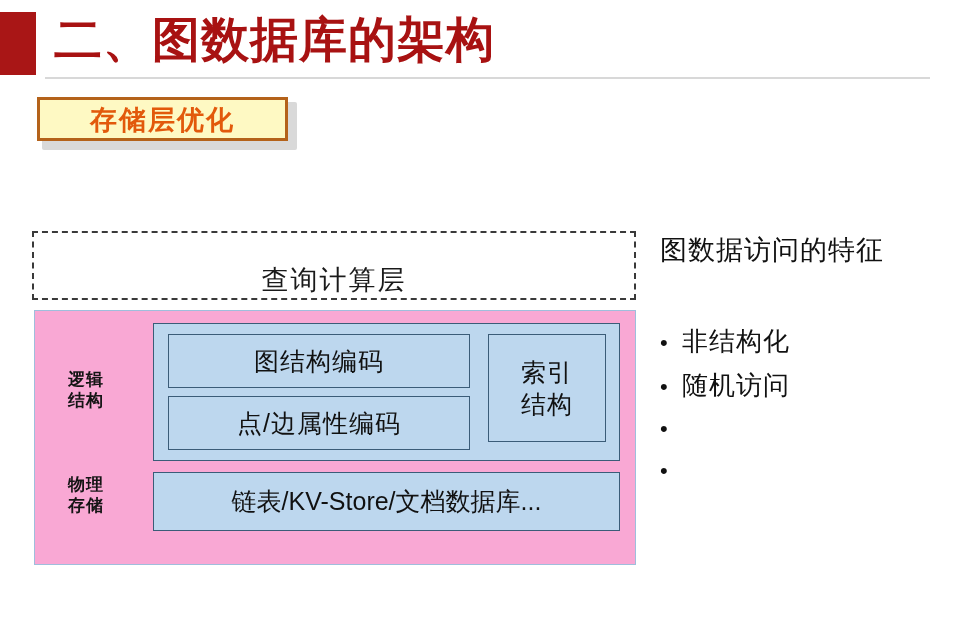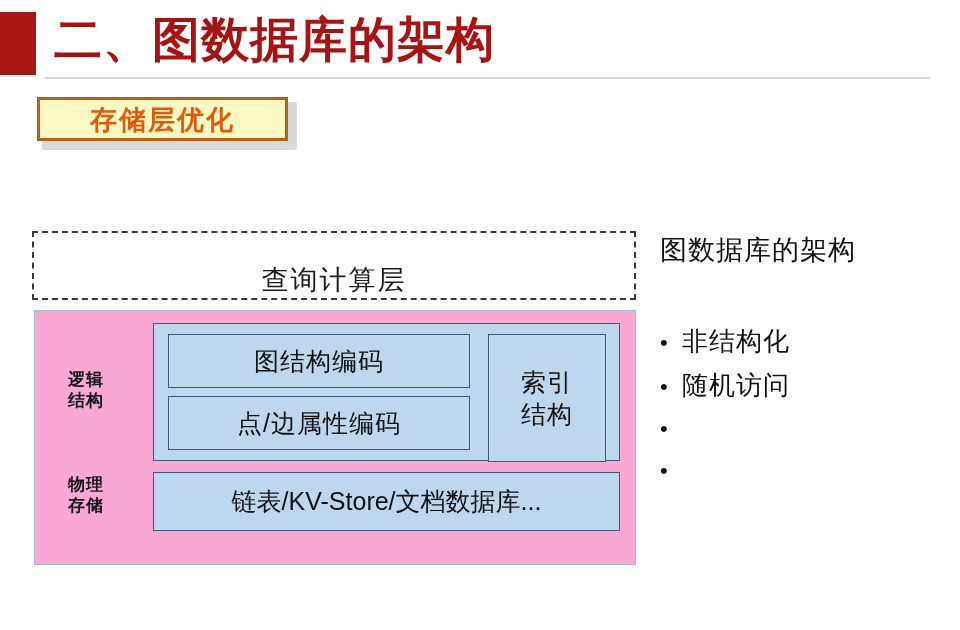--- a/index.html
+++ b/index.html
@@ -163,21 +163,21 @@
     color: #111111;
     letter-spacing: 1px;
     white-space: nowrap;
   }
 
   .index-box {
     position: absolute;
     left: 334px;
     top: 10px;
     width: 118px;
-    height: 128px;
+    height: 108px;
     border: 1.5px solid #3b5c78;
     box-sizing: border-box;
     background: #BDD7EE;
     display: flex;
     flex-direction: column;
     align-items: center;
     justify-content: center;
   }
   .index-label {
     font-size: 25px;
@@ -291,21 +291,21 @@
       </div>
 
       <div class="physical-box">
         <span class="physical-label">链表/KV-Store/文档数据库...</span>
       </div>
 
     </div>
   </div>
 
   <div class="right-col">
-    <div class="right-heading">图数据库的架构</div>
+    <div class="right-heading">图数据访问的特征</div>
     <ul class="bullet-list">
       <li class="bullet-item">
         <span class="bullet-dot">•</span>
         <span class="bullet-text">非结构化</span>
       </li>
       <li class="bullet-item">
         <span class="bullet-dot">•</span>
         <span class="bullet-text">随机访问</span>
       </li>
       <li class="bullet-item">

